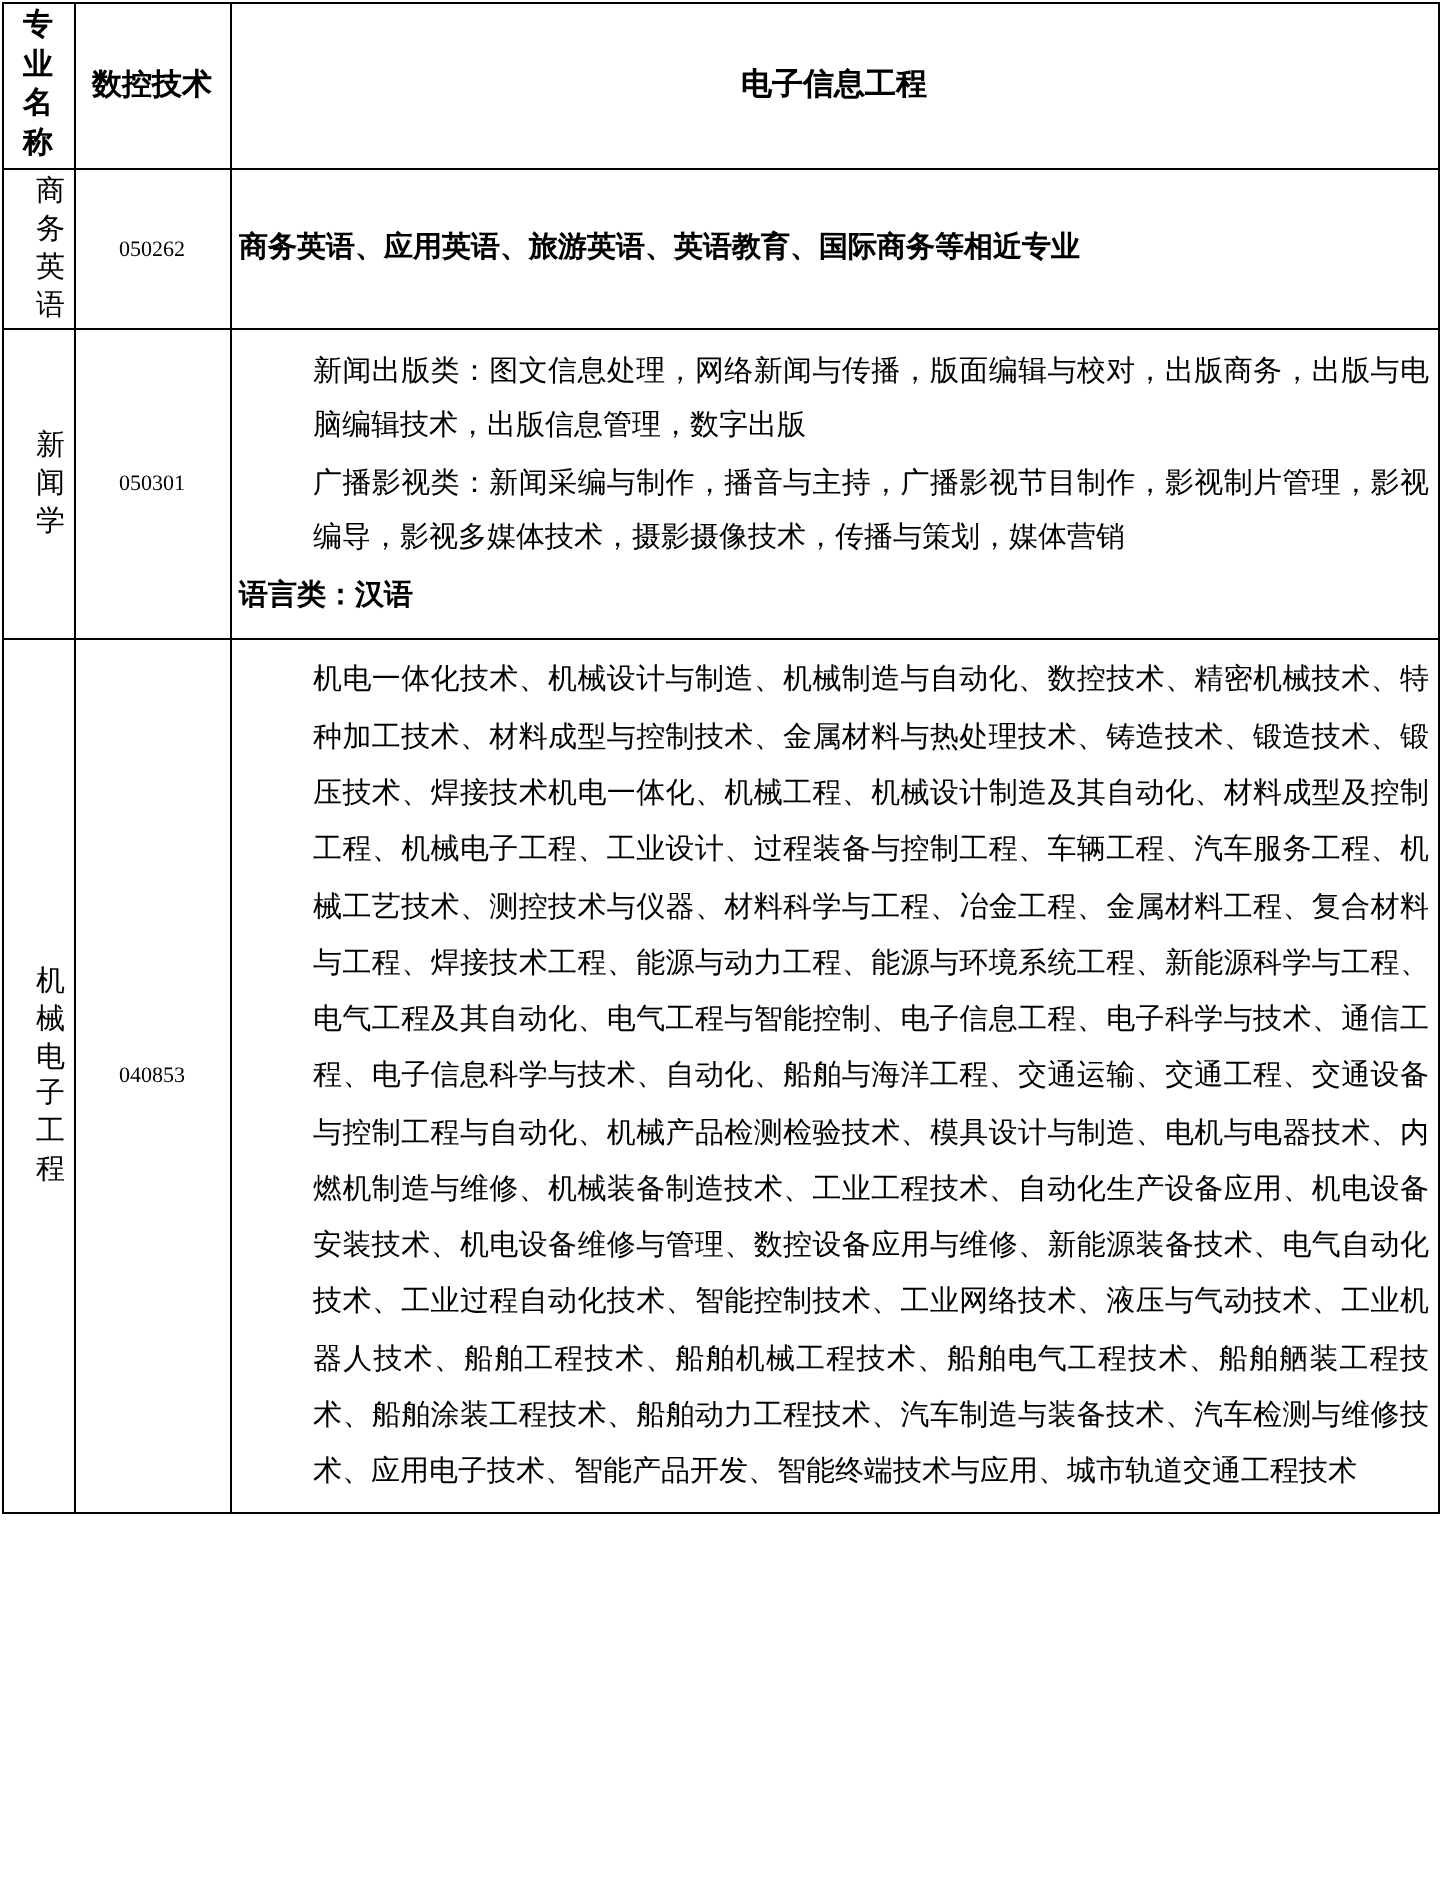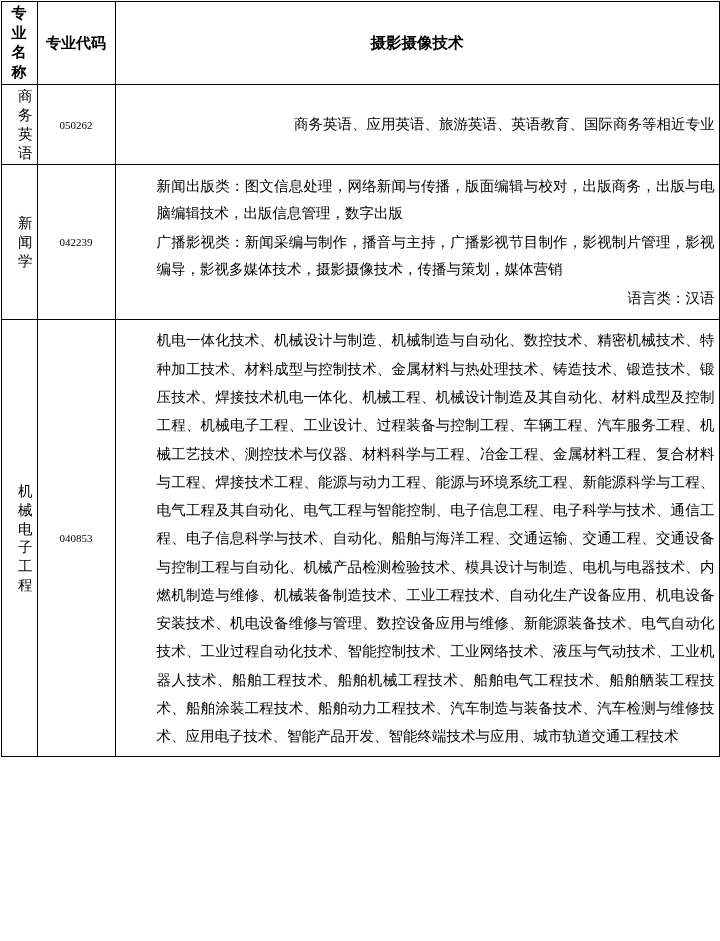--- a/index.html
+++ b/index.html
@@ -73,21 +73,22 @@
     padding: 4px 10px;
   }
   .para {
     margin: 0;
     text-indent: 0;
   }
   .para + .para {
     margin-top: 2px;
   }
   .para.center {
-    text-align: right;
+    text-align: left;
+    font-weight: bold;
   }
   .para.indent-hang {
     text-align: justify;
     text-justify: inter-ideograph;
     margin-left: 37px;
   }
   .row-english td.col-allow {
     text-align: center;
     line-height: 1.6;
     padding-top: 10px;
@@ -116,43 +117,43 @@
       <col class="c-name">
       <col class="c-code">
       <col class="c-allow">
     </colgroup>
     <thead>
       <tr>
         <th class="head-name">
           <span class="vert-label">专业</span>
           <span class="vert-label">名称</span>
         </th>
-        <th class="head-code">专业代码</th>
-        <th class="head-allow">摄影摄像技术</th>
+        <th class="head-code">数控技术</th>
+        <th class="head-allow">电子信息工程</th>
       </tr>
     </thead>
     <tbody>
 
       <tr class="row-english">
         <td class="col-name">
           <span class="vert-label">商务</span>
           <span class="vert-label">英语</span>
         </td>
         <td class="col-code">050262</td>
         <td class="col-allow">
           <p class="para center">商务英语、应用英语、旅游英语、英语教育、国际商务等相近专业</p>
         </td>
       </tr>
 
       <tr class="row-journalism">
         <td class="col-name">
           <span class="vert-label">新闻</span>
           <span class="vert-label">学</span>
         </td>
-        <td class="col-code">042239</td>
+        <td class="col-code">050301</td>
         <td class="col-allow">
           <p class="para indent-hang">新闻出版类：图文信息处理，网络新闻与传播，版面编辑与校对，出版商务，出版与电脑编辑技术，出版信息管理，数字出版</p>
           <p class="para indent-hang">广播影视类：新闻采编与制作，播音与主持，广播影视节目制作，影视制片管理，影视编导，影视多媒体技术，摄影摄像技术，传播与策划，媒体营销</p>
           <p class="para center">语言类：汉语</p>
         </td>
       </tr>
 
       <tr class="row-mech">
         <td class="col-name">
           <span class="vert-label">机械</span>

